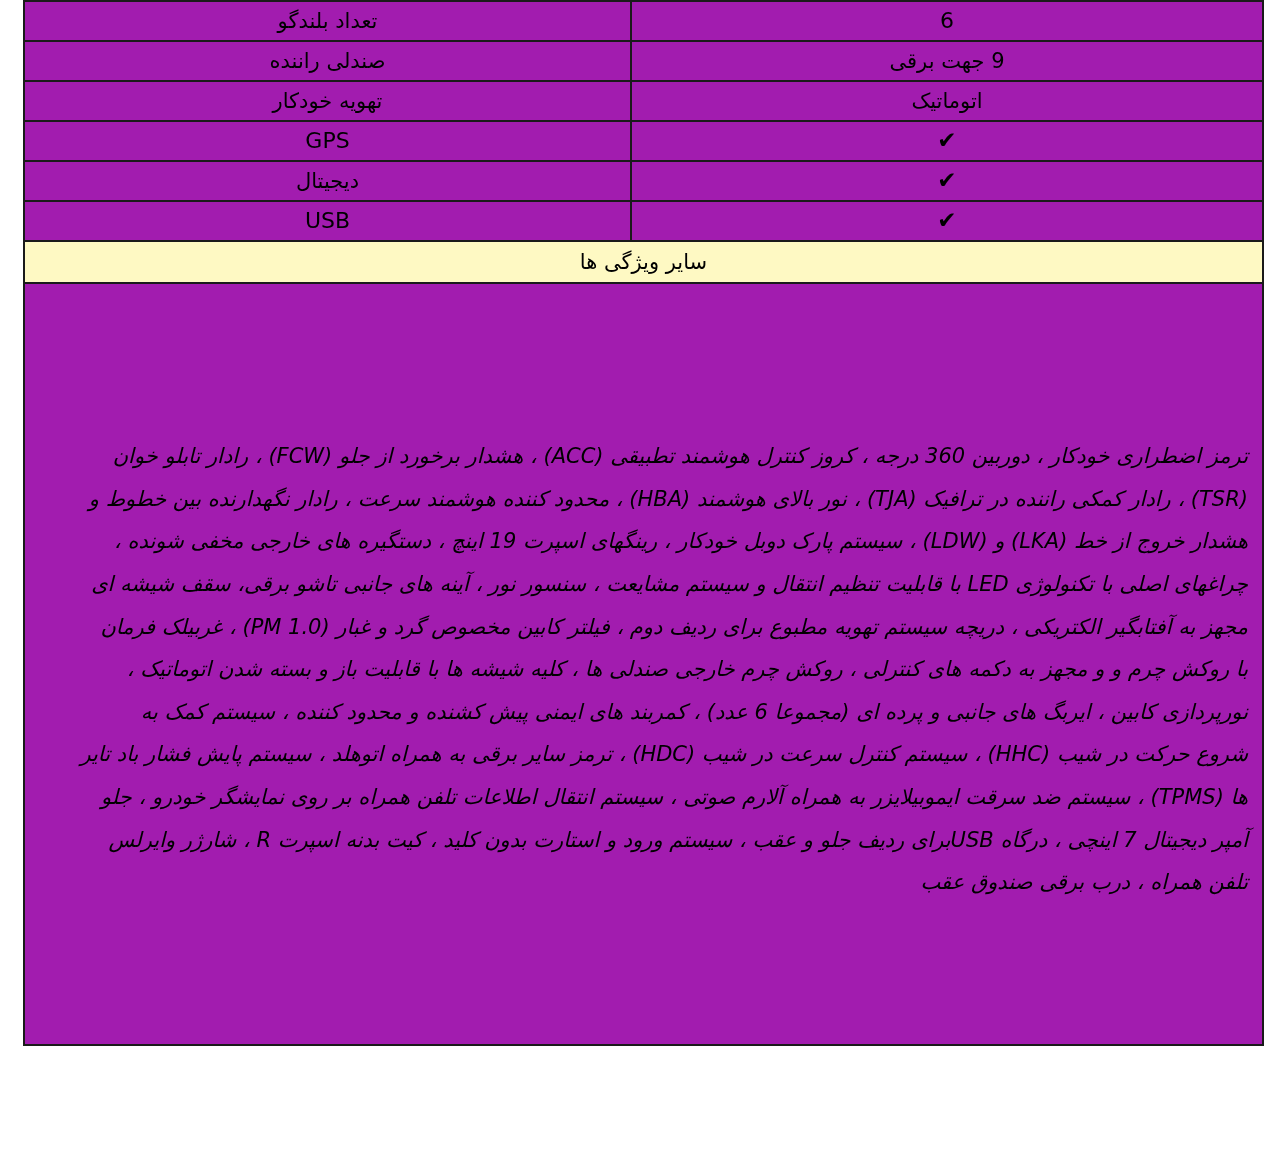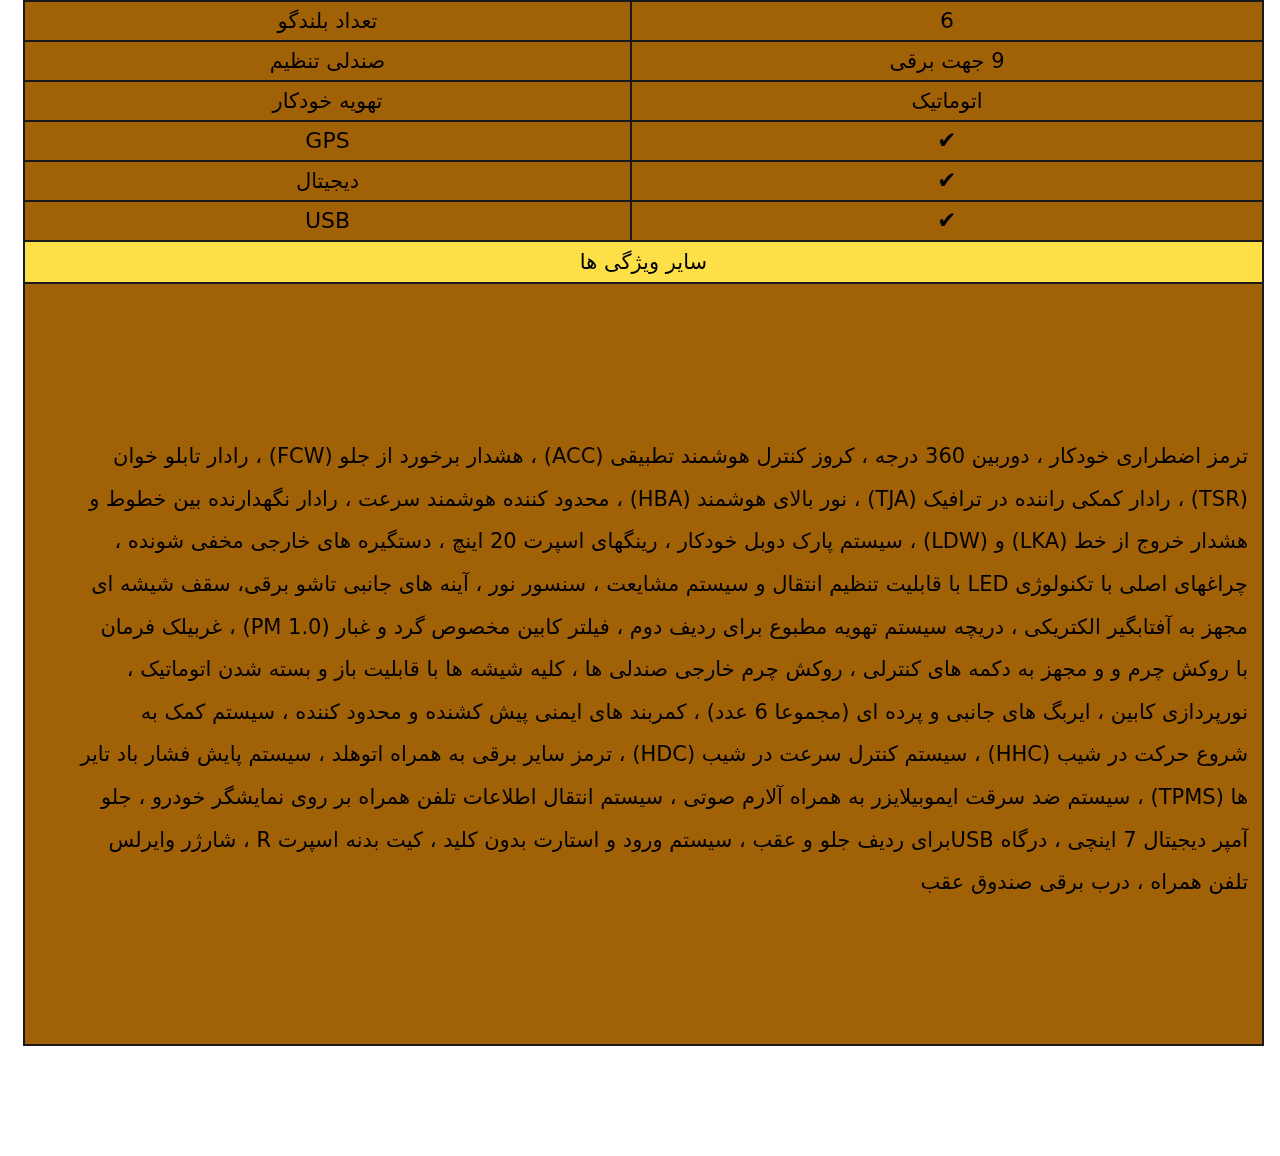--- a/index.html
+++ b/index.html
@@ -30,21 +30,21 @@
     width: 1235px;
     border-collapse: collapse;
     table-layout: fixed;
     direction: rtl;
   }
 
   .spec-table td {
     border: 2px solid #1a1a1a;
     padding: 0;
     vertical-align: middle;
-    background: #a16207;
+    background: #a21caf;
   }
 
   .col-label { width: 605px; }
   .col-value { width: 630px; }
 
   .cell-inner {
     height: 38px;
     display: flex;
     align-items: center;
     justify-content: center;
@@ -70,39 +70,40 @@
   .section-banner td {
     background: #f8cbad;
     border: 2px solid #1a1a1a;
   }
   .banner-inner {
     height: 40px;
     display: flex;
     align-items: center;
     justify-content: center;
     font-size: 21px;
-    background: #fde047;
+    background: #fef9c3;
   }
 
   .features-cell {
     height: 760px;
     vertical-align: top;
   }
 
   .features-body {
     padding: 11px 14px 0 14px;
     font-size: 21px;
     line-height: 42.6px;
     text-align: justify;
     text-align-last: right;
     direction: rtl;
   }
 
   .features-body p {
     margin: 0;
+    font-style: italic;
   }
 
   .features-line {
     display: block;
     white-space: nowrap;
   }
   .features-line.last {
     text-align: right;
   }
 </style>
@@ -121,21 +122,21 @@
         <td class="col-label">
           <div class="cell-inner">تعداد بلندگو</div>
         </td>
       </tr>
 
       <tr class="spec-row">
         <td class="col-value">
           <div class="cell-inner">9 جهت برقی</div>
         </td>
         <td class="col-label">
-          <div class="cell-inner">صندلی تنظیم</div>
+          <div class="cell-inner">صندلی راننده</div>
         </td>
       </tr>
 
       <tr class="spec-row">
         <td class="col-value">
           <div class="cell-inner">اتوماتیک</div>
         </td>
         <td class="col-label">
           <div class="cell-inner">تهویه خودکار</div>
         </td>
@@ -179,21 +180,21 @@
           <div class="banner-inner">سایر ویژگی ها</div>
         </td>
       </tr>
 
       <tr>
         <td colspan="2" class="features-cell">
           <div class="features-body">
             <p>
               <span class="features-line">ترمز اضطراری خودکار ، دوربین 360 درجه ، کروز کنترل هوشمند تطبیقی (ACC) ، هشدار برخورد از جلو  (FCW) ،  رادار تابلو خوان</span>
               <span class="features-line">(TSR) ، رادار کمکی راننده در ترافیک (TJA) ، نور بالای هوشمند (HBA) ، محدود کننده هوشمند سرعت ، رادار نگهدارنده بین خطوط و</span>
-              <span class="features-line">هشدار خروج از خط (LKA) و (LDW) ، سیستم پارک دوبل خودکار ، رینگهای اسپرت 20 اینچ ، دستگیره های خارجی مخفی شونده ،</span>
+              <span class="features-line">هشدار خروج از خط (LKA) و (LDW) ، سیستم پارک دوبل خودکار ، رینگهای اسپرت 19 اینچ ، دستگیره های خارجی مخفی شونده ،</span>
               <span class="features-line">چراغهای اصلی با تکنولوژی LED با قابلیت تنظیم انتقال و سیستم مشایعت ، سنسور نور ، آینه های جانبی تاشو برقی، سقف شیشه ای</span>
               <span class="features-line">مجهز به آفتابگیر الکتریکی ، دریچه سیستم تهویه مطبوع برای ردیف دوم ، فیلتر کابین مخصوص گرد و غبار (PM 1.0) ، غربیلک فرمان</span>
               <span class="features-line">با روکش چرم و و مجهز به دکمه های کنترلی ، روکش چرم خارجی صندلی ها ، کلیه شیشه ها با قابلیت باز و بسته شدن اتوماتیک ،</span>
               <span class="features-line">نورپردازی کابین ، ایربگ های جانبی و پرده ای (مجموعا 6 عدد) ، کمربند های ایمنی پیش کشنده و محدود کننده  ، سیستم کمک به</span>
               <span class="features-line">شروع حرکت در شیب  (HHC) ، سیستم کنترل سرعت در شیب (HDC) ، ترمز سایر برقی به همراه اتوهلد ، سیستم پایش فشار باد تایر</span>
               <span class="features-line">ها  (TPMS) ، سیستم ضد سرقت ایموبیلایزر به همراه آلارم صوتی ، سیستم انتقال اطلاعات تلفن همراه بر روی نمایشگر خودرو ، جلو</span>
               <span class="features-line">آمپر دیجیتال 7 اینچی ، درگاه  USBبرای ردیف جلو و عقب ، سیستم ورود و استارت بدون کلید ، کیت بدنه اسپرت R ، شارژر وایرلس</span>
               <span class="features-line last">تلفن همراه ، درب برقی صندوق عقب</span>
             </p>
           </div>

